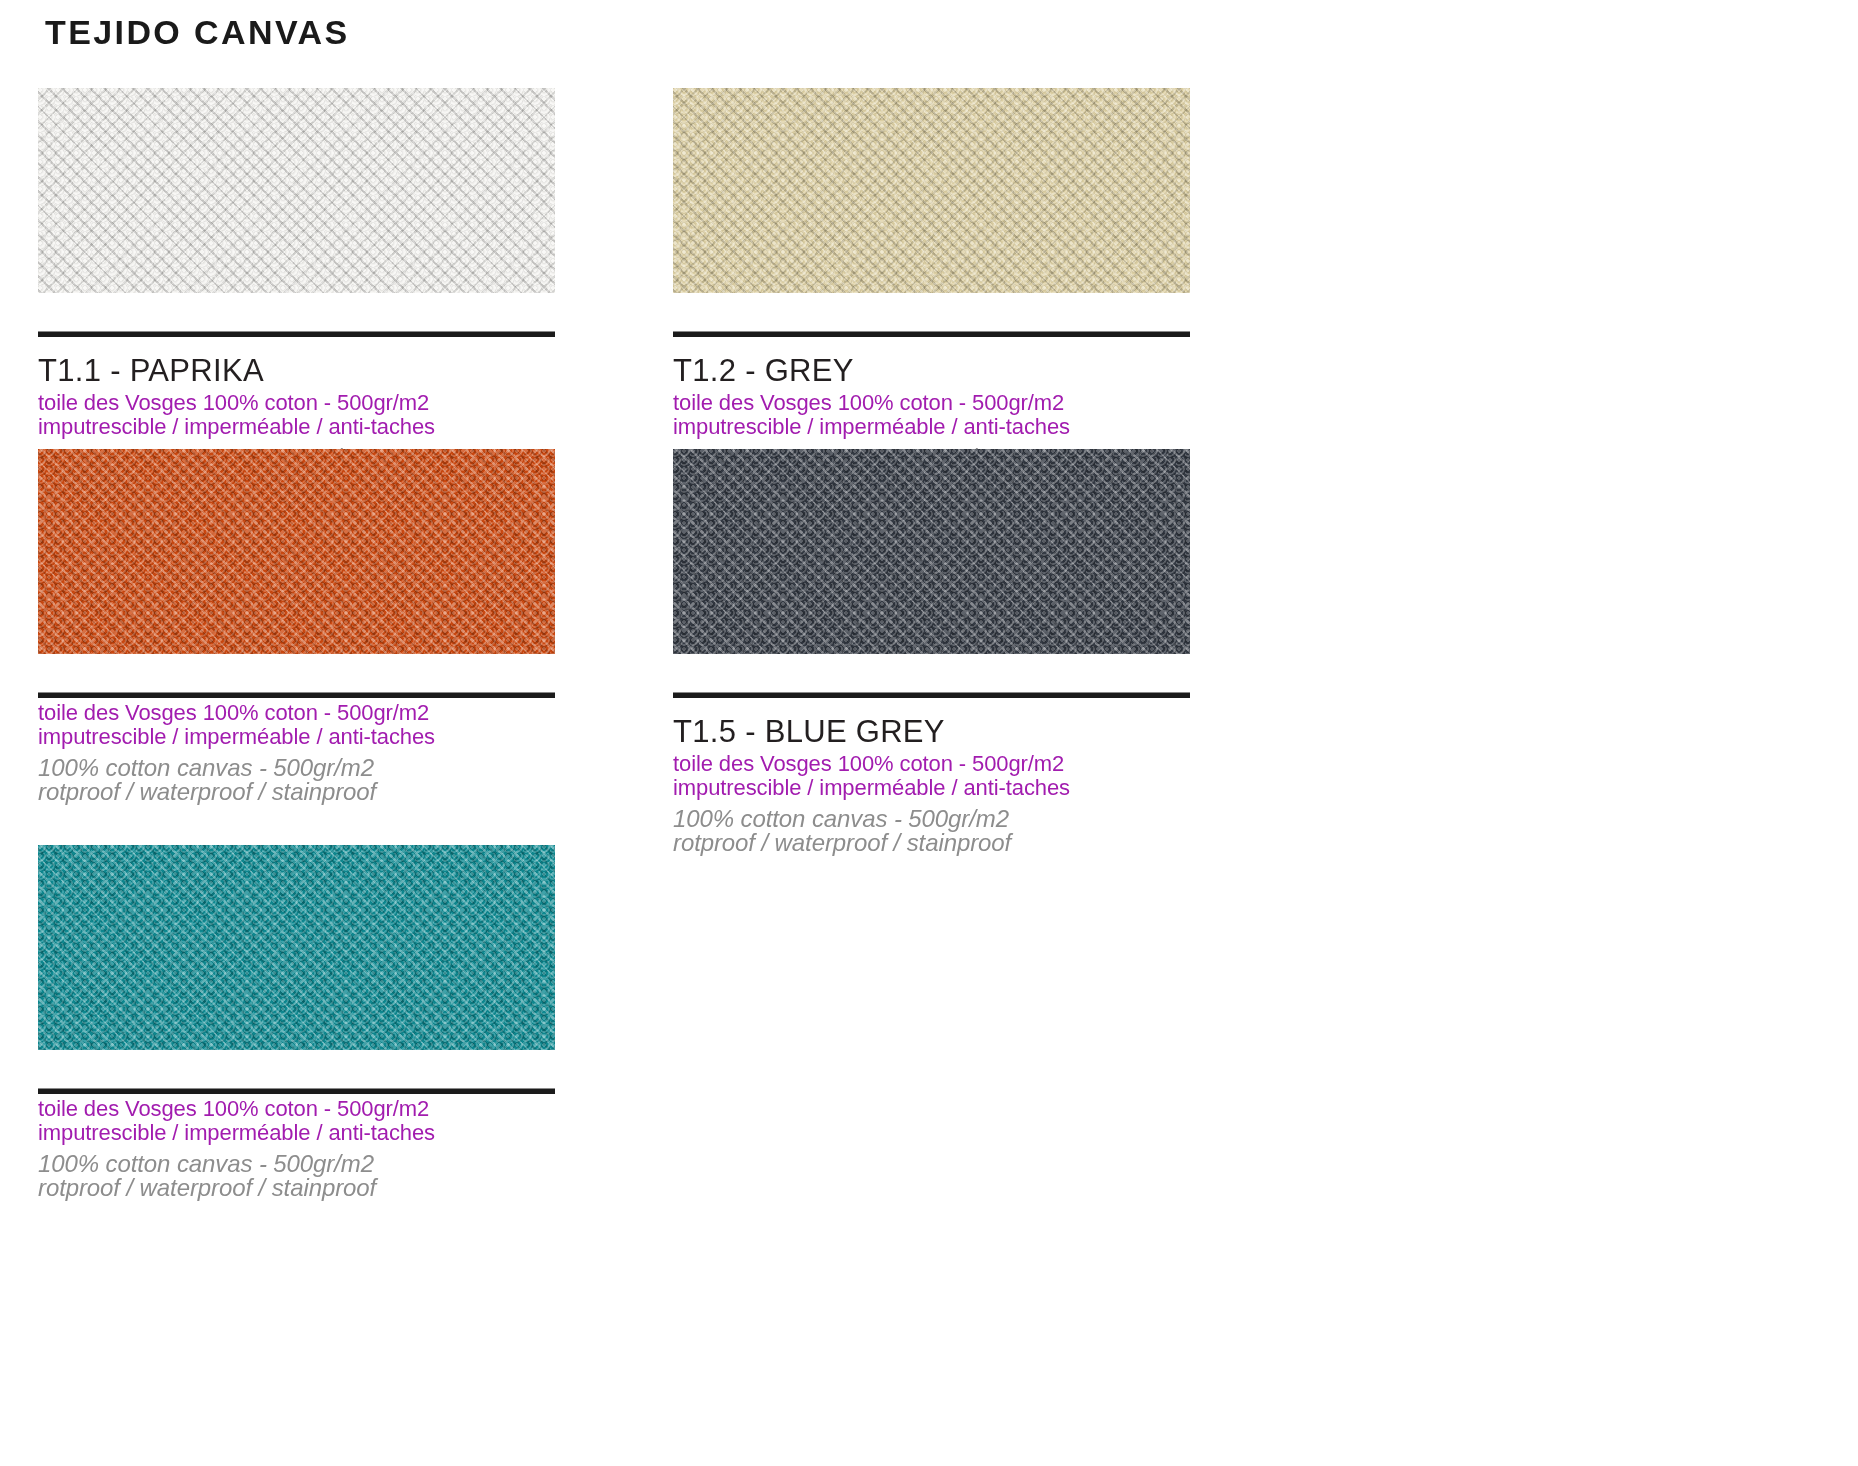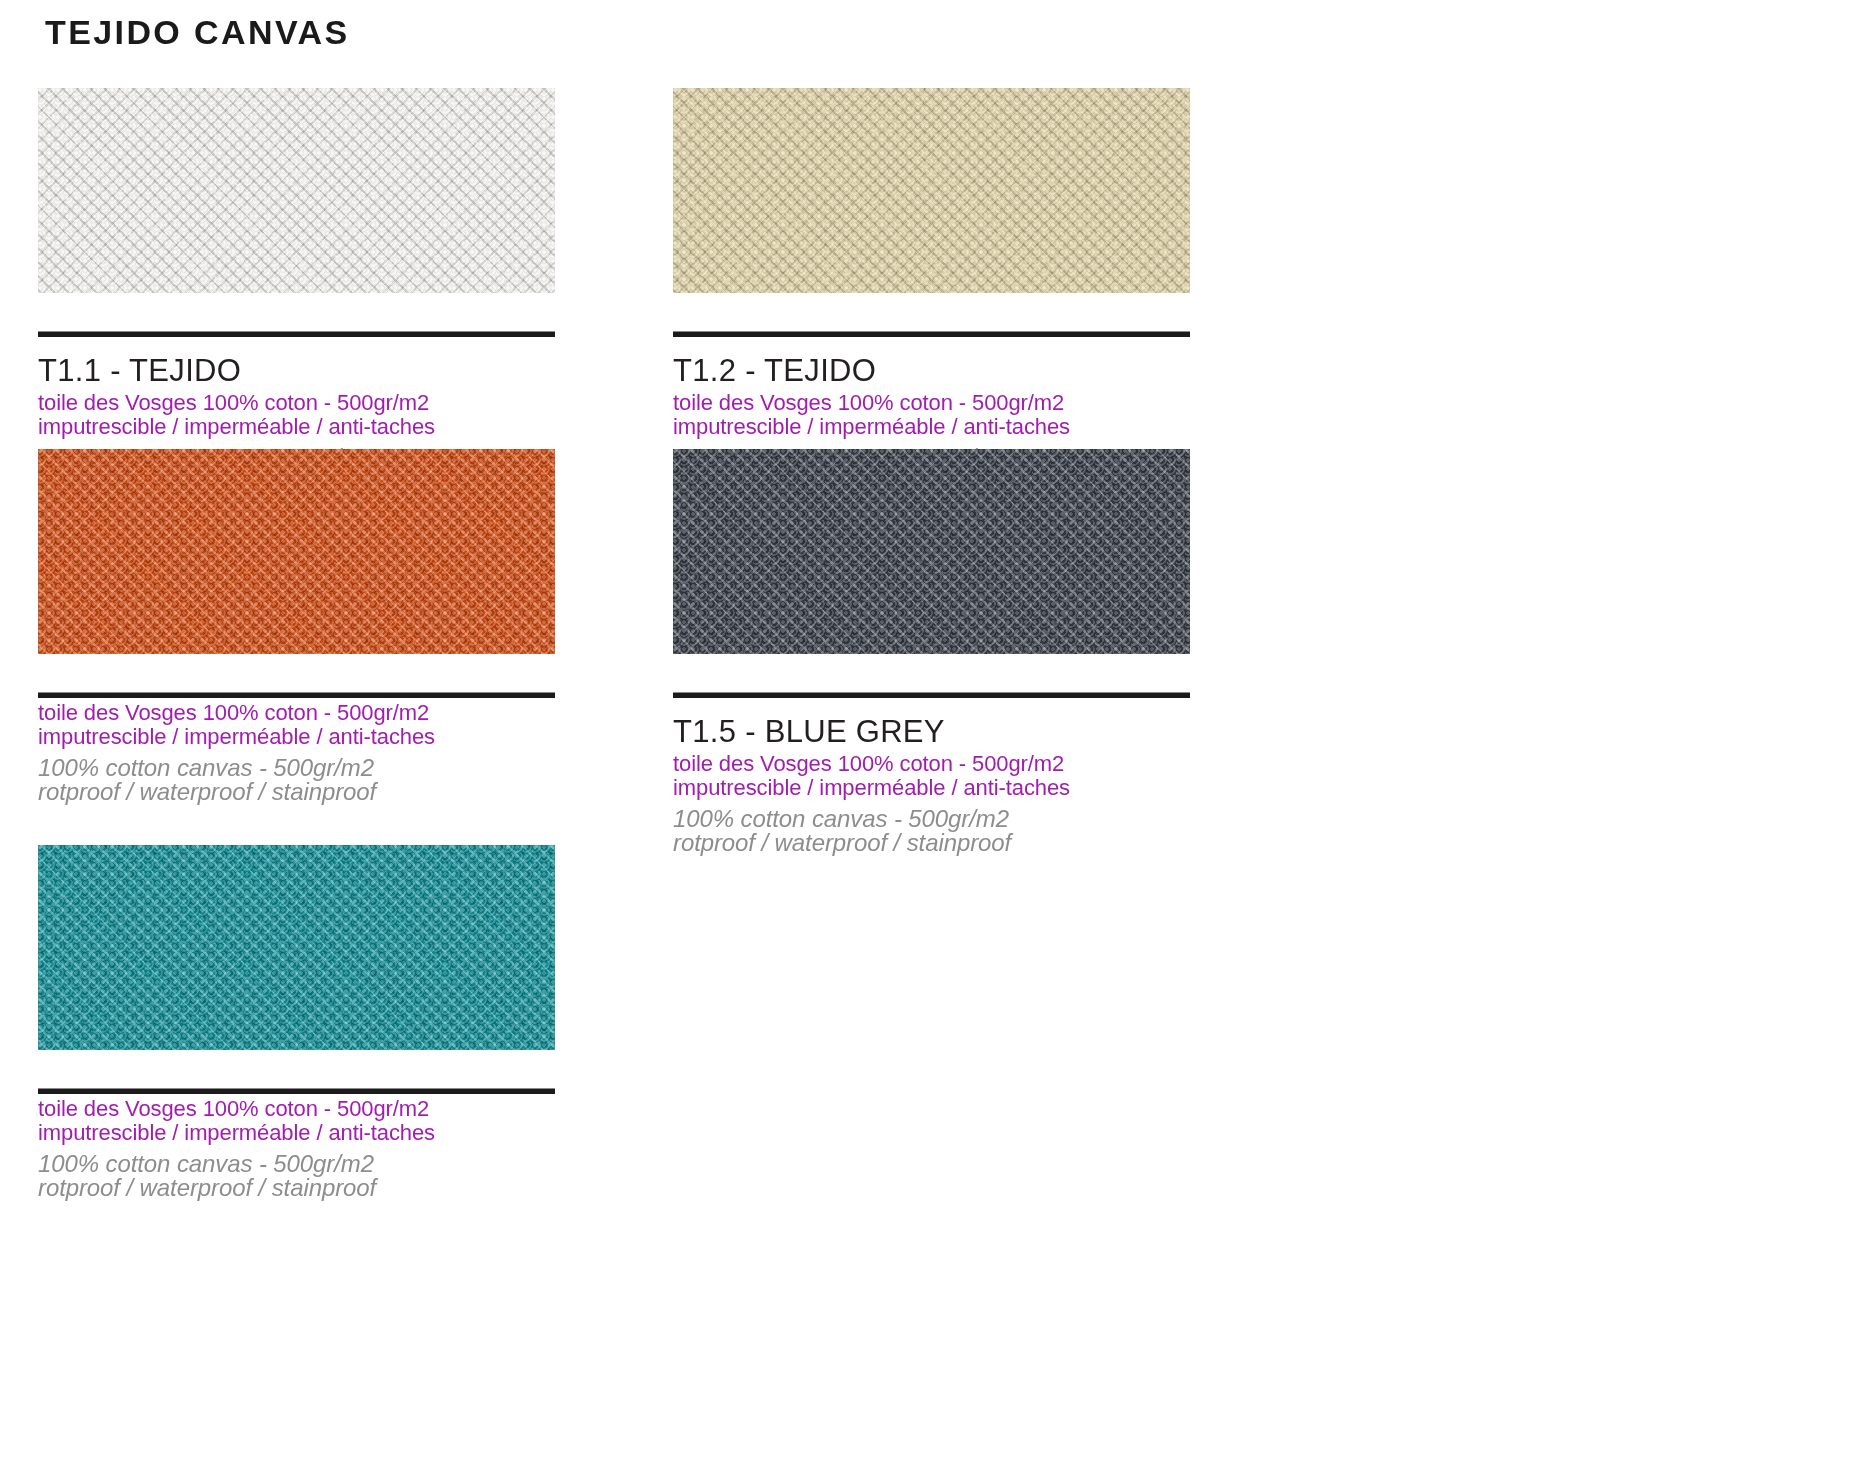--- a/index.html
+++ b/index.html
@@ -126,33 +126,33 @@
 
   <div class="page-title">TEJIDO CANVAS</div>
 
   <div class="grid">
 
     <div class="swatch-card col-1 row-1">
       <div class="swatch-chip">
         <div class="weave" style="background-color: rgb(243, 242, 239);"></div>
       </div>
       <div class="rule"></div>
-      <div class="name">T1.1 - TEJIDO</div>
+      <div class="name">T1.1 - PAPRIKA</div>
       <div class="spec">toile des Vosges 100% coton - 500gr/m2</div>
       <div class="spec" style="margin-top:0">imputrescible / imperméable / anti-taches</div>
       <div class="spec-en">100% cotton canvas - 500gr/m2</div>
       <div class="spec-en" style="margin-top:0">rotproof / waterproof / stainproof</div>
     </div>
 
     <div class="swatch-card col-2 row-1">
       <div class="swatch-chip">
         <div class="weave" style="background-color: rgb(222, 209, 165);"></div>
       </div>
       <div class="rule"></div>
-      <div class="name">T1.2 - TEJIDO</div>
+      <div class="name">T1.2 - GREY</div>
       <div class="spec">toile des Vosges 100% coton - 500gr/m2</div>
       <div class="spec" style="margin-top:0">imputrescible / imperméable / anti-taches</div>
       <div class="spec-en">100% cotton canvas - 500gr/m2</div>
       <div class="spec-en" style="margin-top:0">rotproof / waterproof / stainproof</div>
     </div>
 
     <div class="swatch-card col-1 row-2">
       <div class="swatch-chip">
         <div class="weave" style="background-color: rgb(207, 74, 17);"></div>
       </div>

